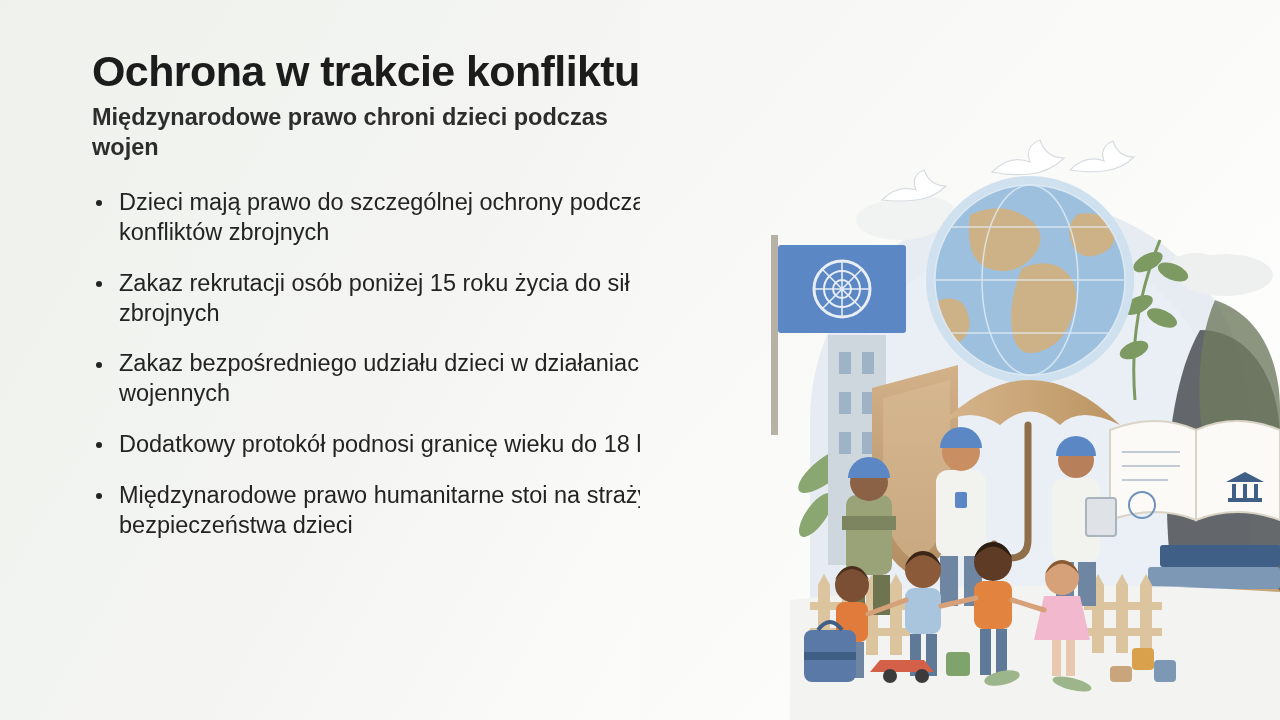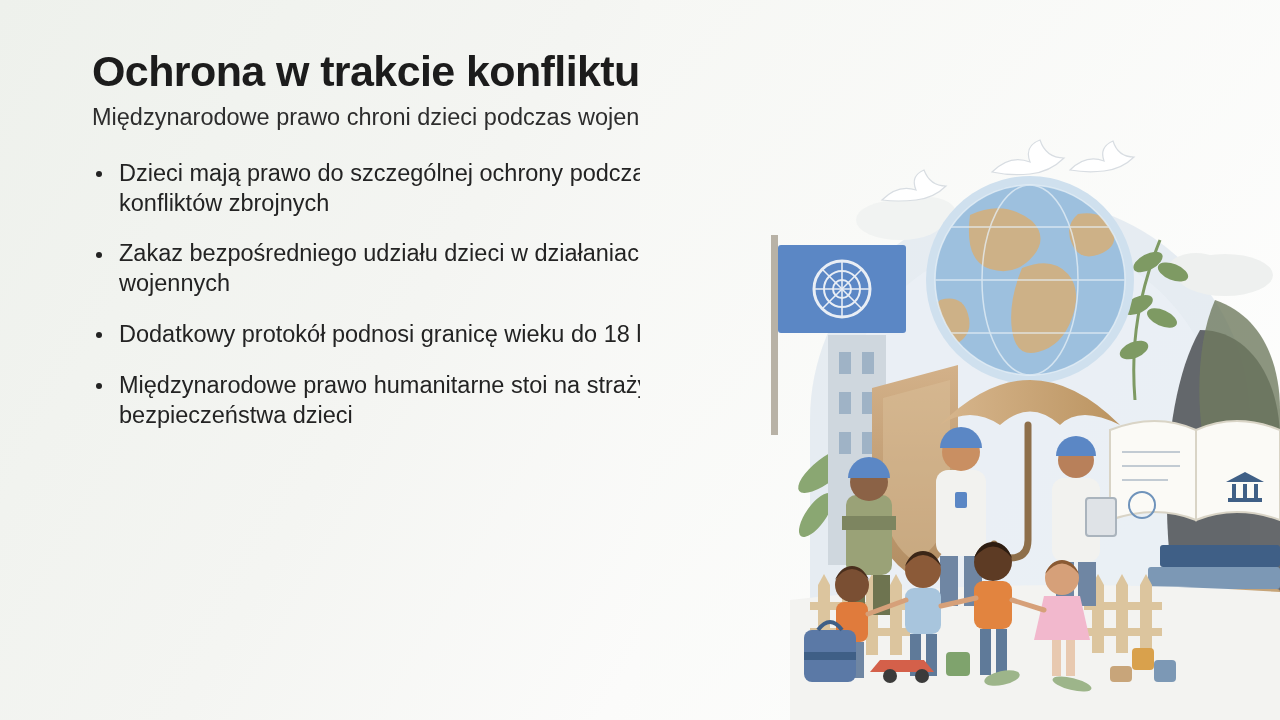--- a/index.html
+++ b/index.html
@@ -36,21 +36,21 @@
     color: #1c1c1c;
     letter-spacing: -0.6px;
     line-height: 1.1;
     margin: 0 0 8px 0;
     white-space: nowrap;
   }
 
   .subtitle {
     font-size: 23.5px;
     color: #2d2d2d;
-    font-weight: normal;
+    font-weight: bold;
     line-height: 1.25;
     margin: 0 0 26px 0;
   }
 
   .bullets {
     list-style: none;
     margin: 0;
     padding: 0;
   }
   .bullet {
@@ -89,20 +89,24 @@
 <div class="slide">
 
   <div class="text-col">
     <h1 class="title">Ochrona w trakcie konfliktu zbrojnego</h1>
     <h2 class="subtitle">Międzynarodowe prawo chroni dzieci podczas wojen</h2>
 
     <ul class="bullets">
       <li class="bullet">
         <span class="bullet-dot"></span>
         <span>Dzieci mają prawo do szczególnej ochrony podczas konfliktów zbrojnych</span>
+      </li>
+      <li class="bullet">
+        <span class="bullet-dot"></span>
+        <span>Zakaz rekrutacji osób poniżej 15 roku życia do sił zbrojnych</span>
       </li>
       <li class="bullet">
         <span class="bullet-dot"></span>
         <span>Zakaz bezpośredniego udziału dzieci w działaniach wojennych</span>
       </li>
       <li class="bullet">
         <span class="bullet-dot"></span>
         <span>Dodatkowy protokół podnosi granicę wieku do 18 lat</span>
       </li>
       <li class="bullet">

